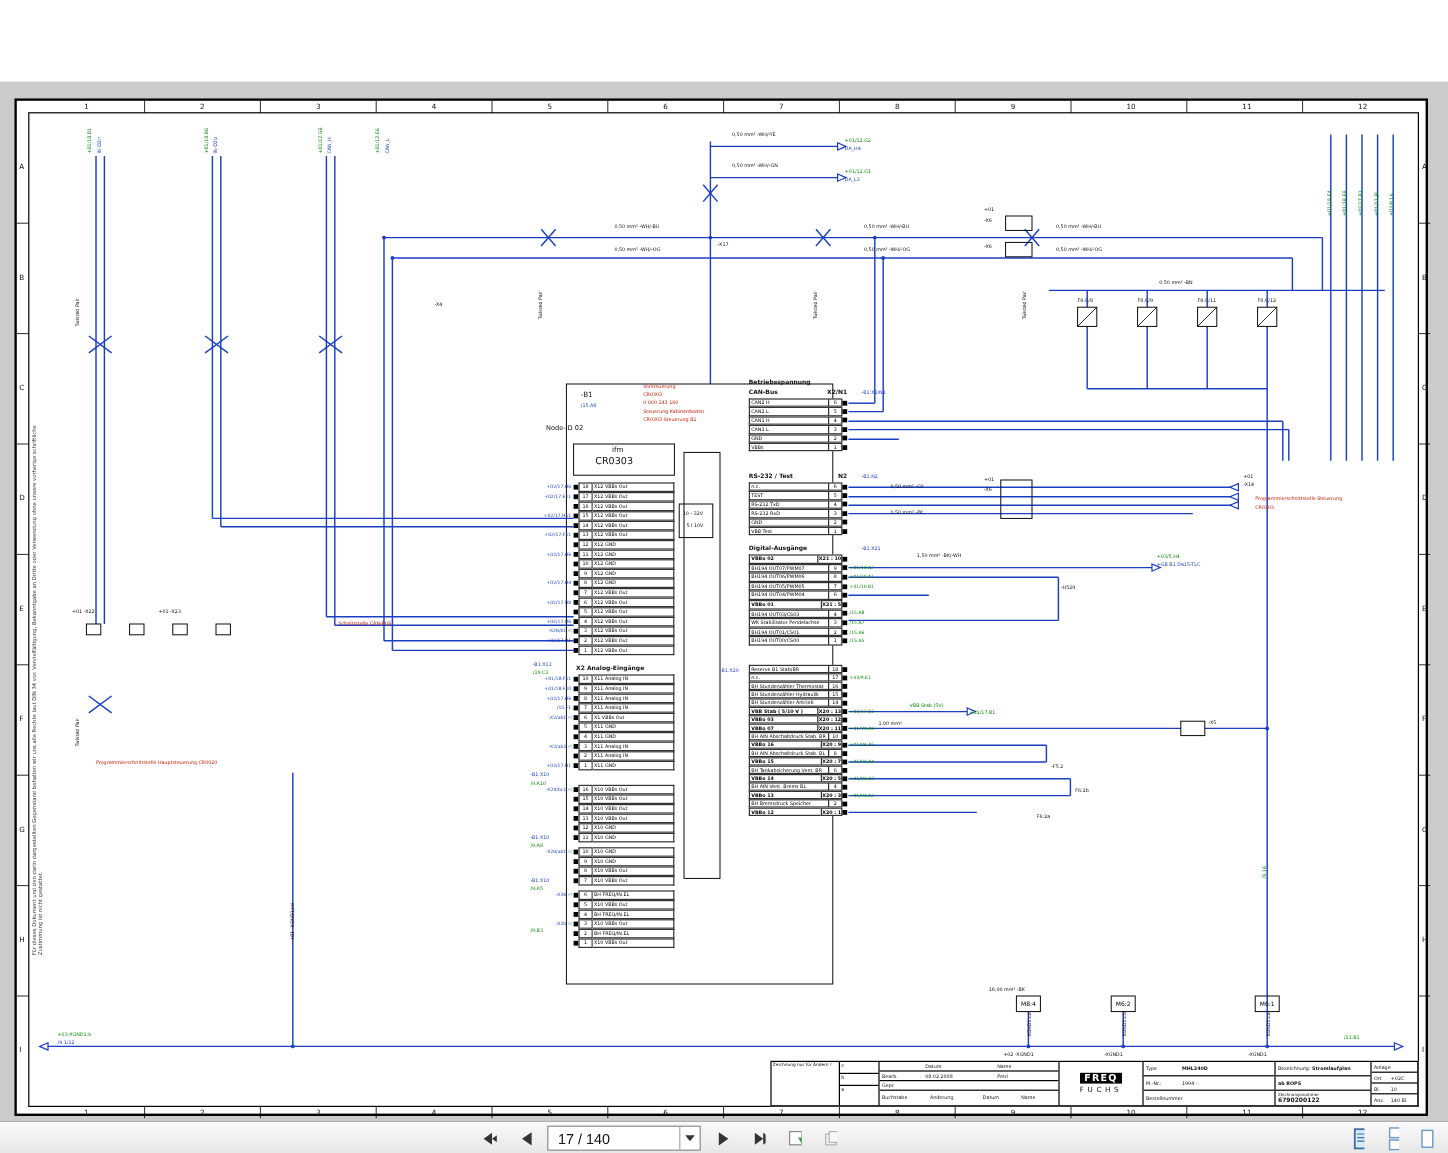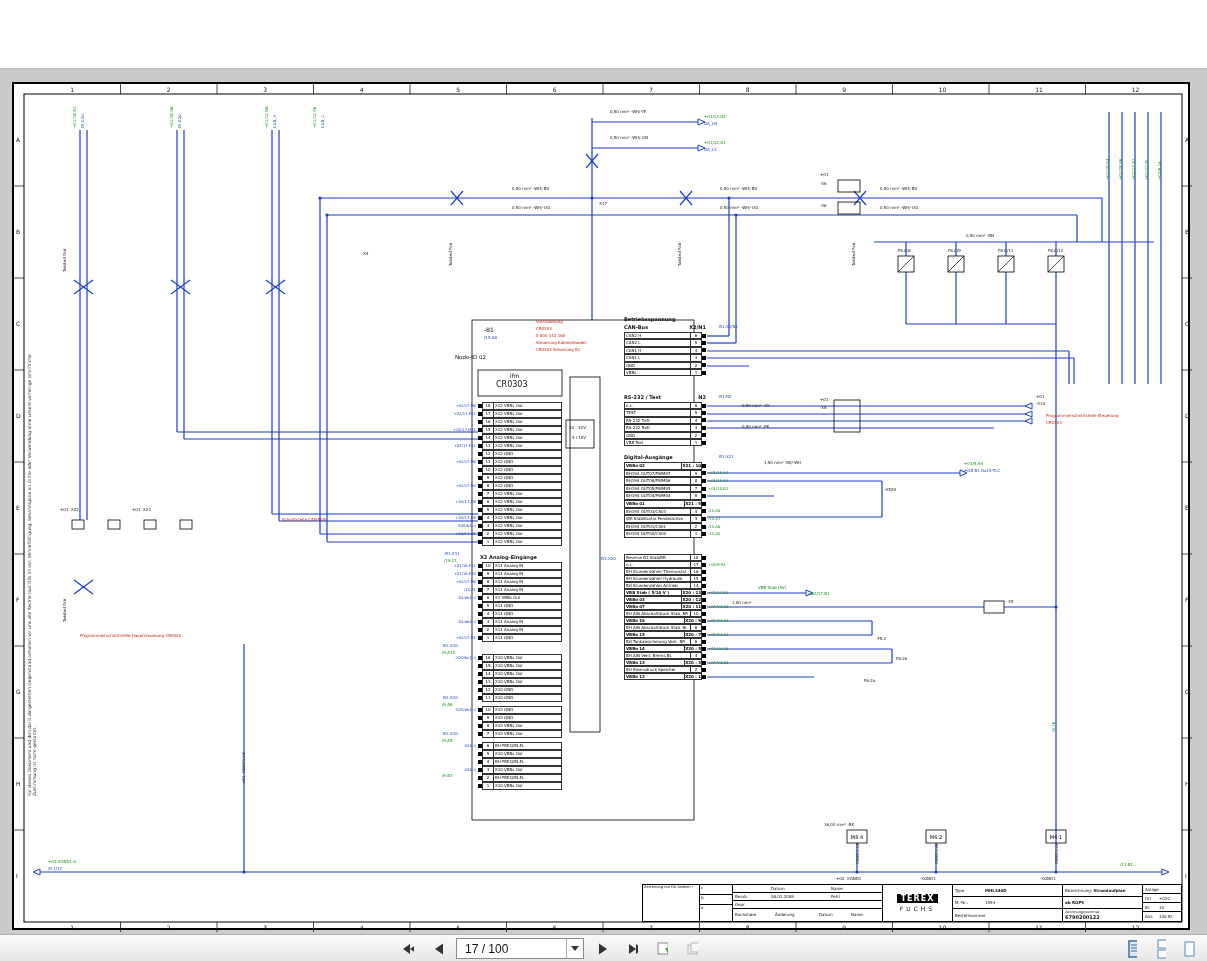--- a/index.html
+++ b/index.html
@@ -897,21 +897,21 @@
         </div>
         <div class="tb-row" style="height:10px;border-bottom:none;">
           <span style="width:40px;">Buchstabe</span>
           <span style="width:44px;">Änderung</span>
           <span style="width:32px;">Datum</span>
           <span>Name</span>
         </div>
       </div>
       <div class="tb-col" style="width:70px;">
         <div class="brand">
-          <span class="terex">TEREX</span>
+          <span class="terex">FREQ</span>
           <span class="fuchs">FUCHS</span>
         </div>
       </div>
       <div class="tb-col" style="width:110px;">
         <div class="tb-row" style="height:12px;">
           <span style="width:30px;">Type</span>
           <span style="font-weight:bold;">MHL340D</span>
         </div>
         <div class="tb-row" style="height:12px;">
           <span style="width:30px;">M.-Nr.:</span>
@@ -1004,21 +1004,21 @@
         <polygon points="8,6 15,1 15,11" fill="#333"></polygon>
           <polygon points="1,6 8,1 8,11" fill="#333"></polygon>
       </svg>
     </button>
     <button class="tb-btn">
       <svg width="14" height="14">
         <polygon points="3,7 11,1.5 11,12.5" fill="#333"></polygon>
       </svg>
     </button>
     <div class="combo">
-      <span class="val">17 / 100</span>
+      <span class="val">17 / 140</span>
       <span class="arr">
           <i></i>
         </span>
     </div>
     <button class="tb-btn">
       <svg width="14" height="14">
         <polygon points="11,7 3,1.5 3,12.5" fill="#333"></polygon>
       </svg>
     </button>
     <button class="tb-btn">

